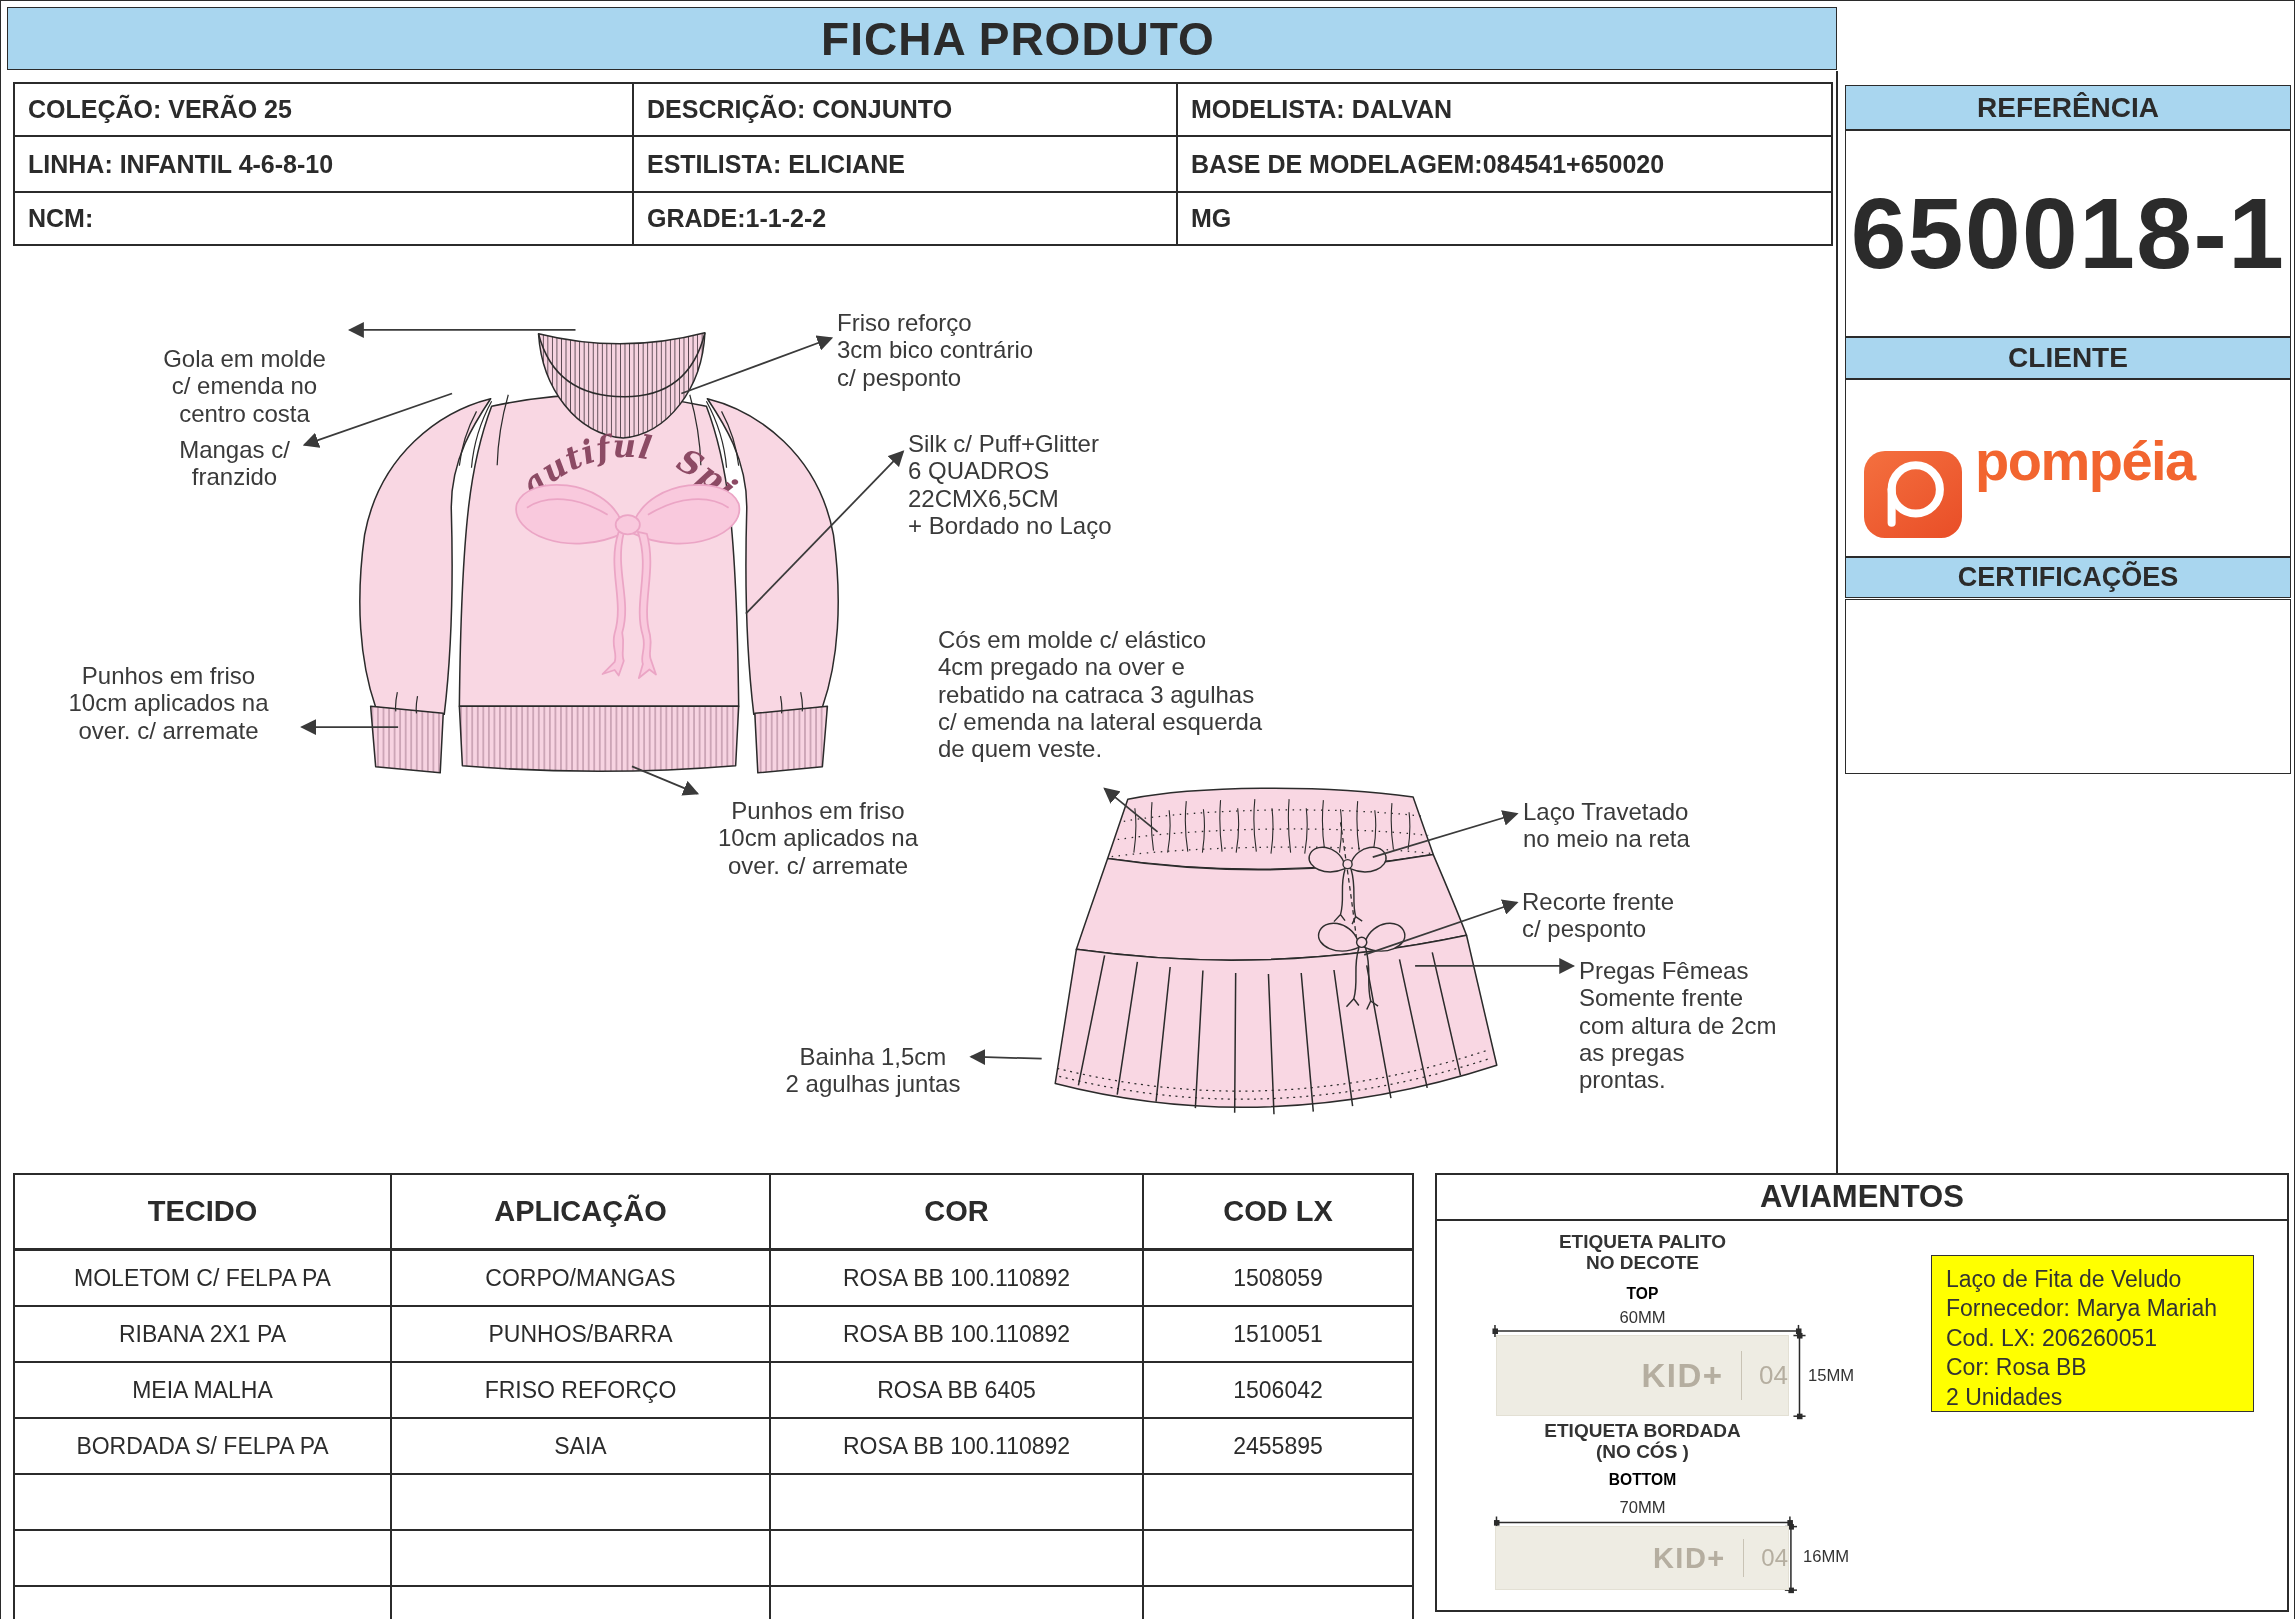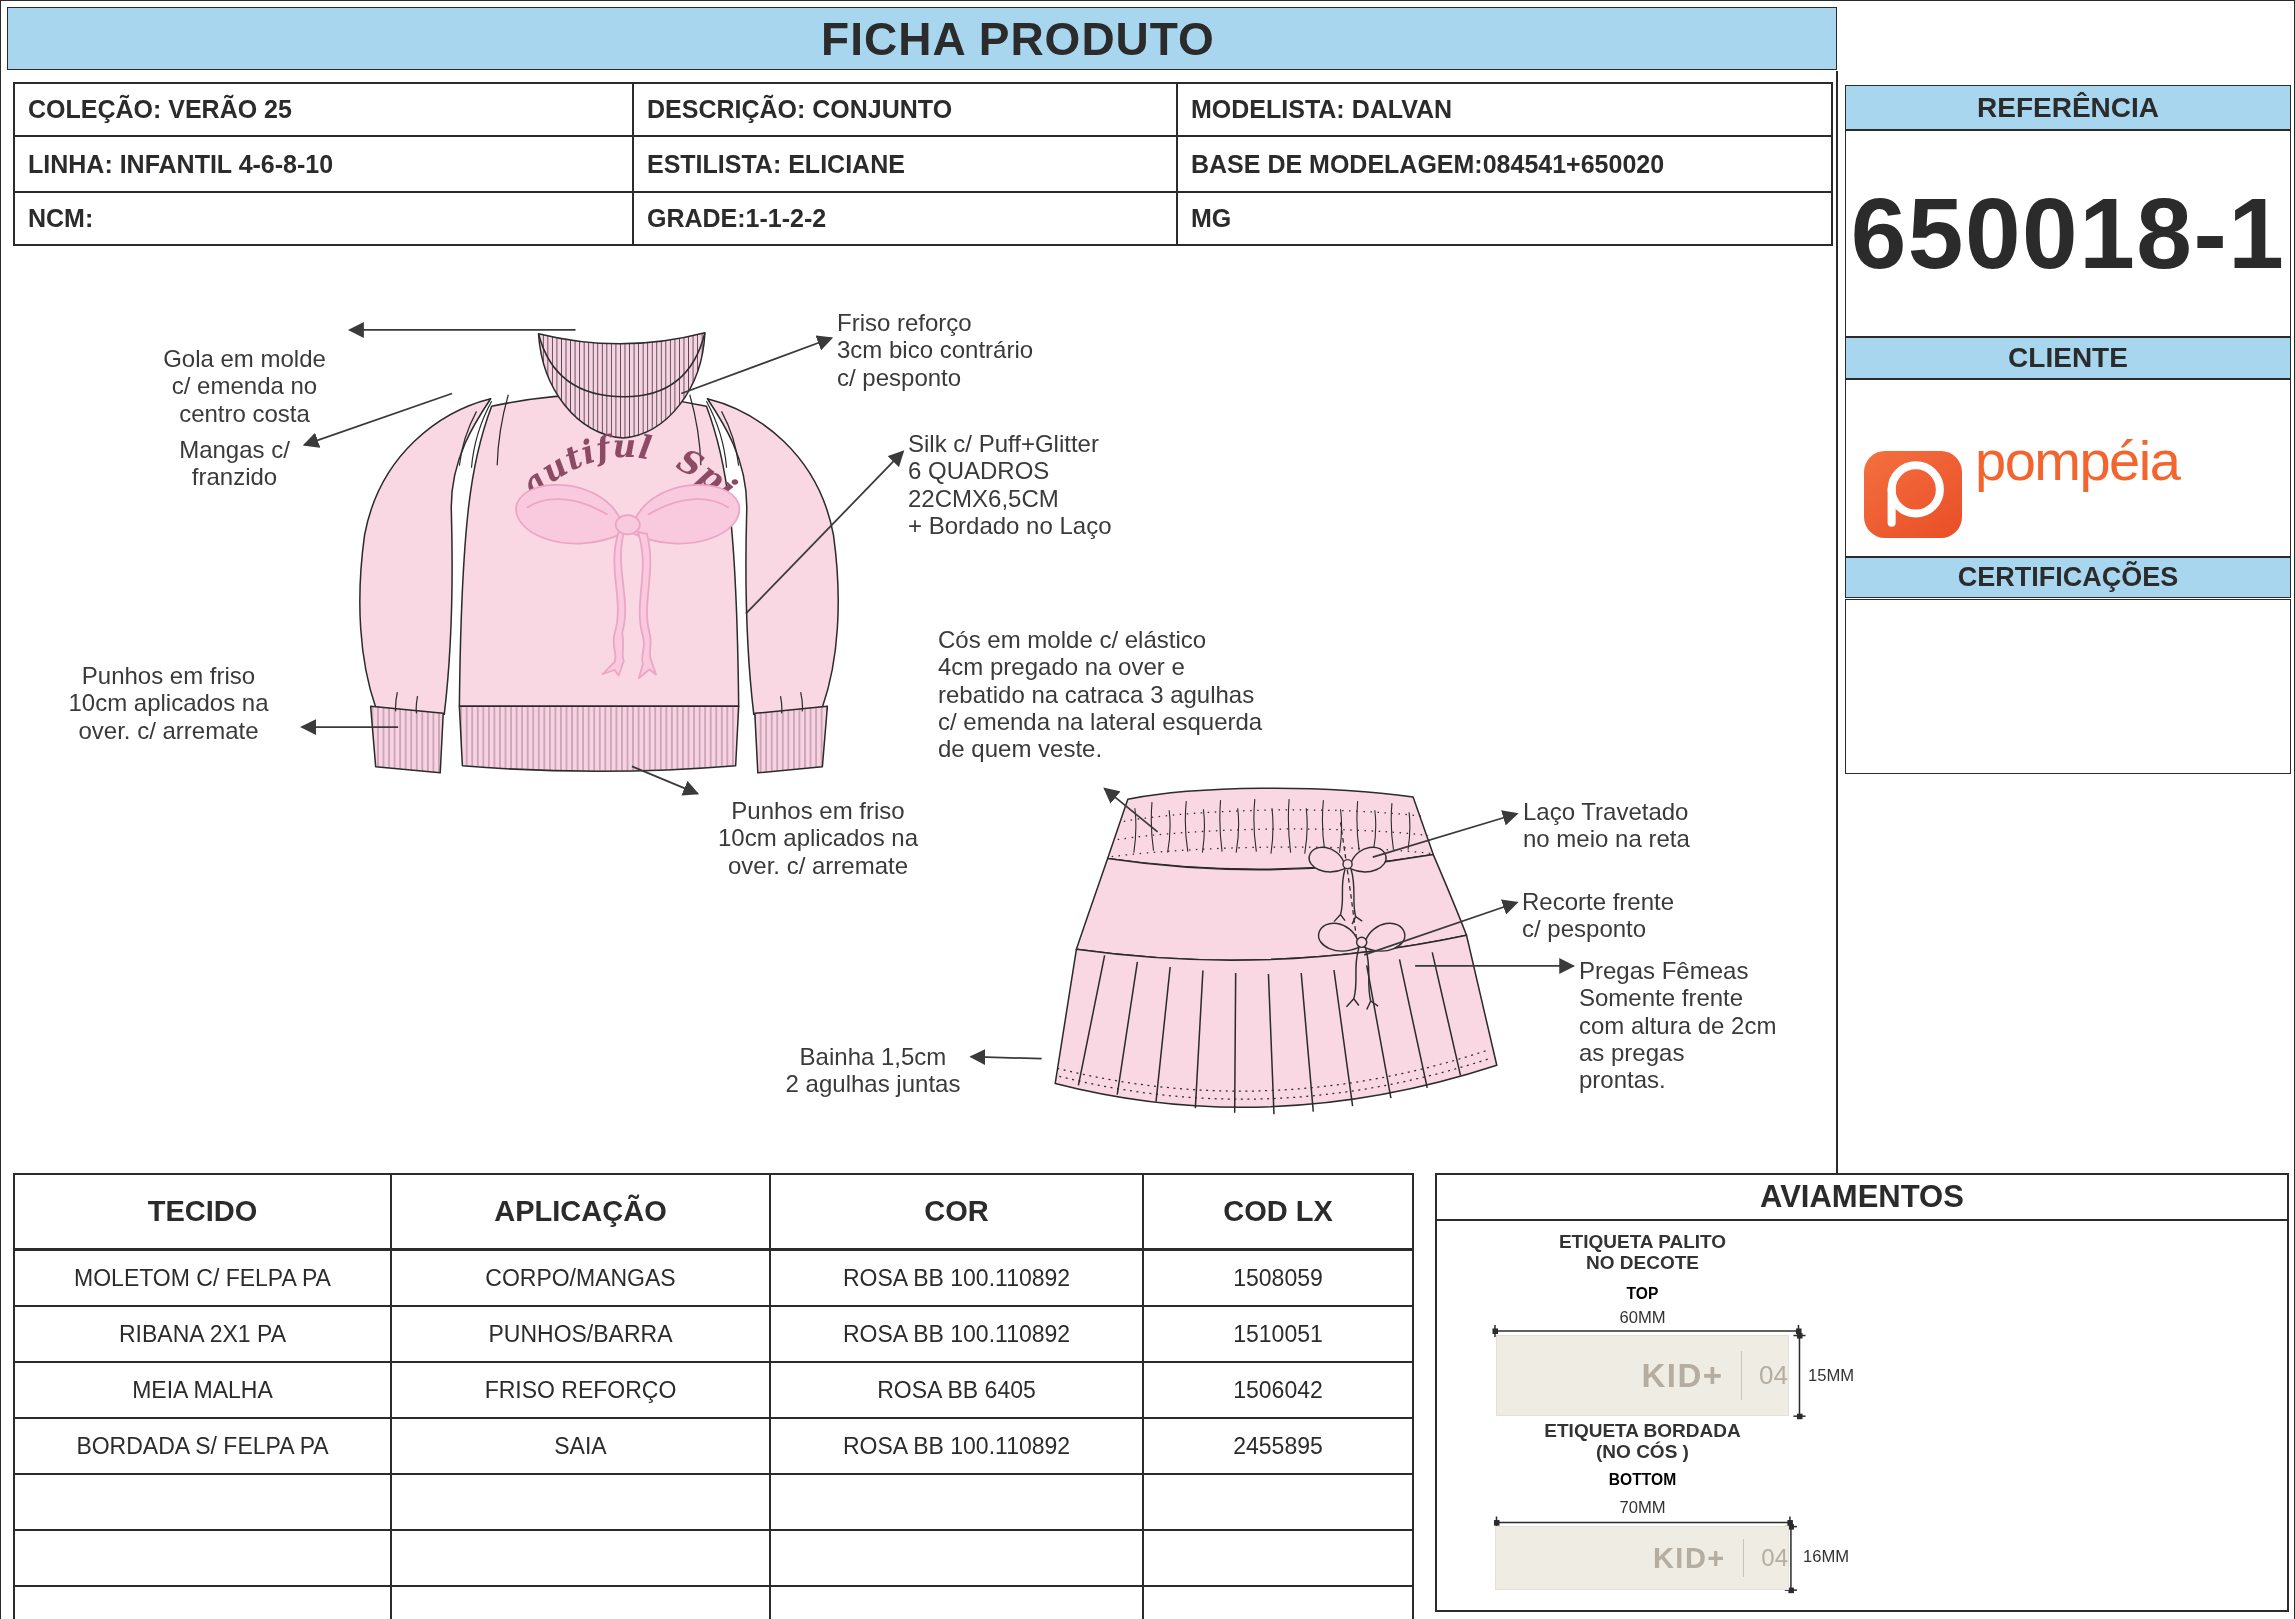--- a/index.html
+++ b/index.html
@@ -27,21 +27,21 @@
   .small-b{position:absolute;font-weight:bold;font-size:15.6px;text-align:center;color:#000000;}
   .dimtxt{position:absolute;font-size:16.6px;color:#333;}
   .tag{position:absolute;background:#eeece3;border:1px solid #e3e0d4;box-sizing:border-box;
        display:flex;align-items:center;justify-content:flex-end;gap:17px;color:#b5aea0;}
   .tag .brand{font-weight:bold;letter-spacing:1.5px;}
   .tag .div{width:1.5px;height:62%;background:#c9c3b5;}
   .note{position:absolute;background:#ffff00;border:1.5px solid #333;box-sizing:border-box;font-size:23px;line-height:1.28;
         padding:9px 14px;white-space:pre-line;color:#333;}
   .logoicon{position:absolute;left:17.6px;top:71px;width:98px;height:87px;border-radius:21px;
             background:linear-gradient(145deg,#f4703f,#e94e27);}
-  .logoword{position:absolute;left:129px;top:48px;font-size:56px;font-weight:normal;color:#f2652f;letter-spacing:-1.5px;}
+  .logoword{position:absolute;left:129px;top:48px;font-size:56px;font-weight:bold;color:#f2652f;letter-spacing:-1.5px;}
   svg{position:absolute;}
   .noptr{pointer-events:none;}
 </style>
 </head>
 <body>
 
 <div class="page">
 
   <div class="abs bluebar titlebar">
     <span>FICHA PRODUTO</span>
@@ -323,16 +323,21 @@
     <div class="small-b" style="left:58px;top:296px;width:295px;">BOTTOM</div>
     <div class="dimtxt" style="left:58px;top:323px;width:295px;text-align:center;">70MM</div>
 
     <div class="tag" style="left:58px;top:351px;width:294px;height:64px;">
       <span class="brand" style="font-size:29px;">KID+</span>
       <span class="div"></span>
       <span style="font-size:24px;">04</span>
     </div>
     <div class="dimtxt" style="left:366px;top:372px;">16MM</div>
 
+    <div class="note" style="left:494px;top:80px;width:323px;height:157px;">Laço de Fita de Veludo
+Fornecedor: Marya Mariah
+Cod. LX: 206260051
+Cor: Rosa BB
+2 Unidades</div>
   </div>
 
 </div>
 
 
 </body></html>

